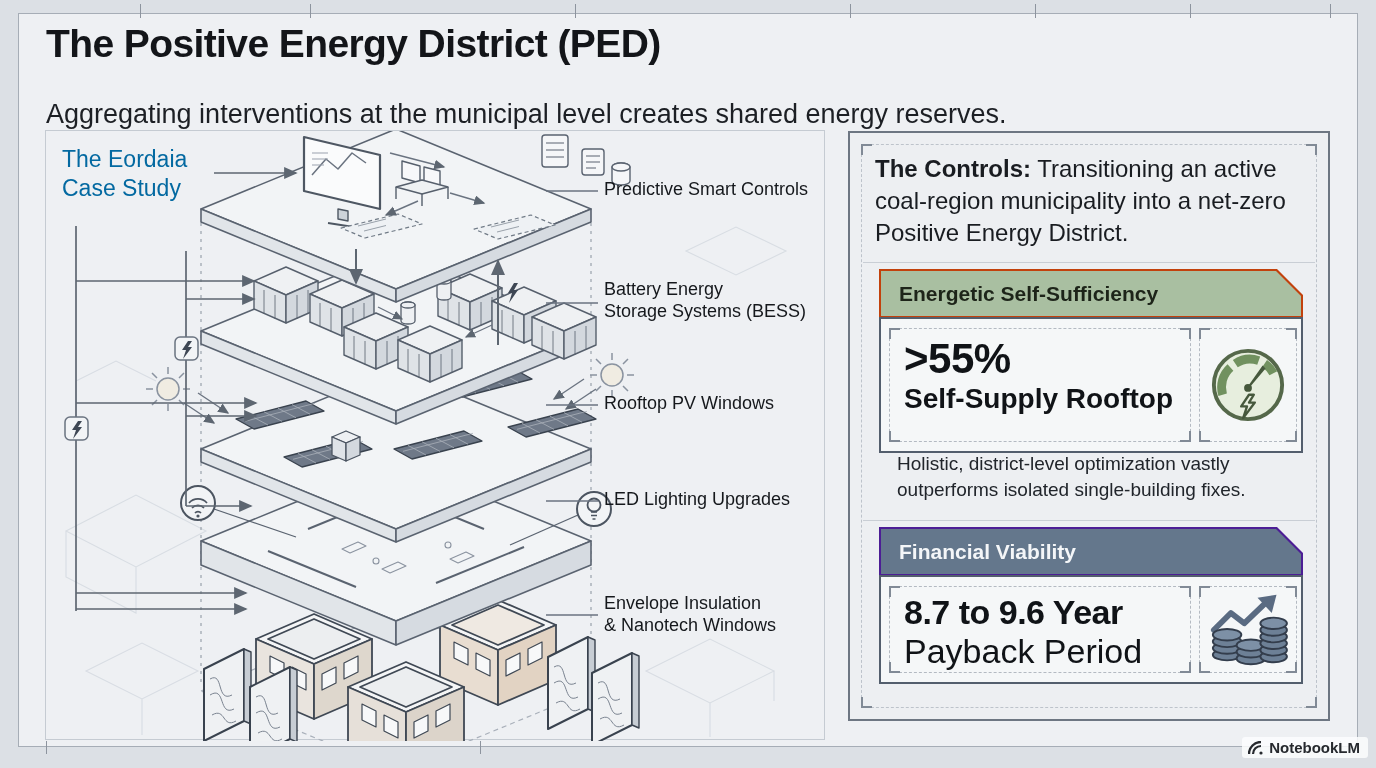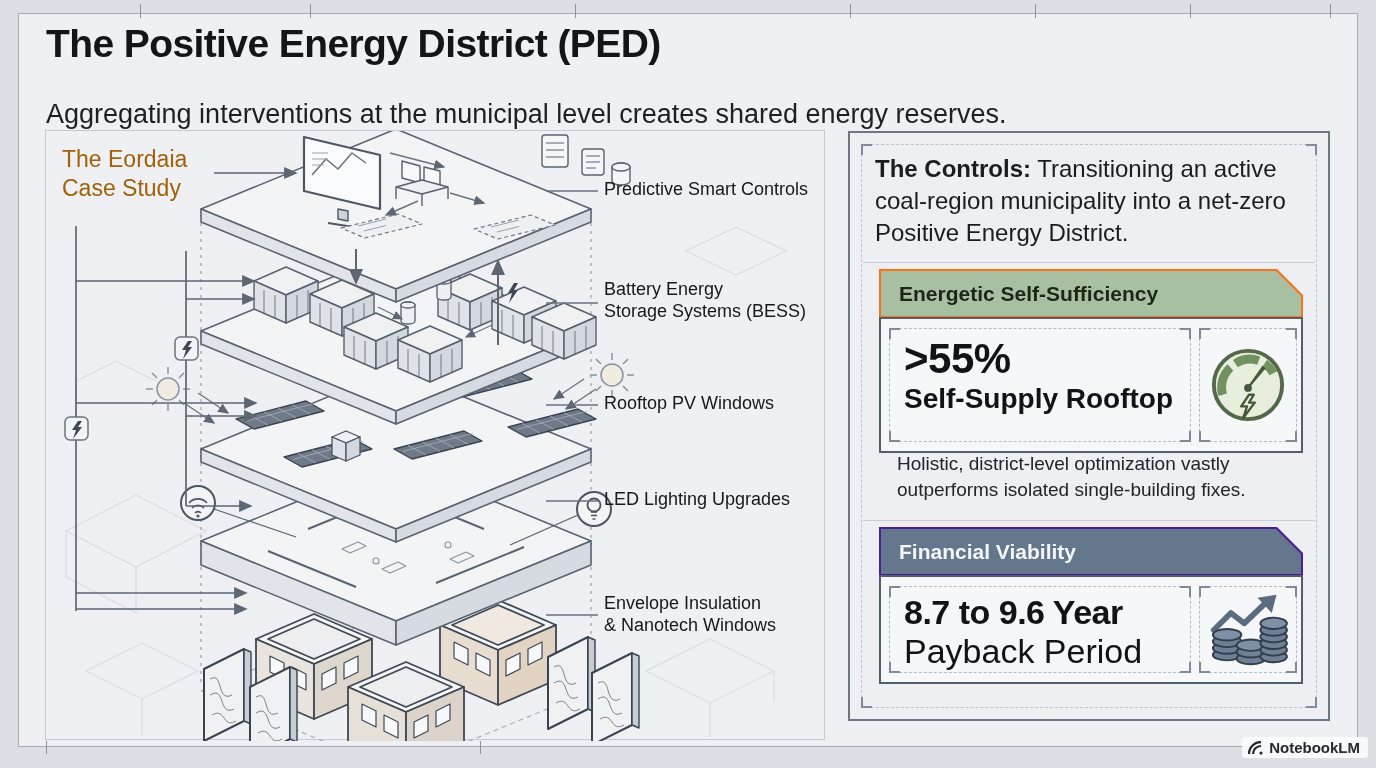--- a/index.html
+++ b/index.html
@@ -12,21 +12,21 @@
   .tick-bot { position:absolute; width:1px; height:13px; background:#8d949e; top:741px; }
 
   .page-title { position:absolute; left:46px; top:22px; font-size:39px; font-weight:700;
                 letter-spacing:-0.6px; color:#131519; }
   .page-subtitle { position:absolute; left:46px; top:79px; font-size:27px; font-weight:400; color:#1c1f24;margin-top:20px; }
 
   
   .left-panel { position:absolute; left:45px; top:130px; width:780px; height:610px;
                 border:1px solid #c5cbd2; }
   .case-study { position:absolute; left:16px; top:14px; width:190px; font-size:23px;
-                line-height:1.28; white-space:pre-line; color:#a16207; z-index:2; }
+                line-height:1.28; white-space:pre-line; color:#0369a1; z-index:2; }
   .diagram-svg { position:absolute; left:0; top:0; width:780px; height:610px; z-index:1; }
   .layer-label { position:absolute; left:558px; font-size:18px; line-height:1.22;
                  white-space:pre-line; color:#15181c; z-index:2; }
 
   
   .right-panel { position:absolute; left:848px; top:131px; width:482px; height:590px;
                  border:2px solid #6d7682; background:#edeff2; }
   .inner-dash { position:absolute; inset:11px; border:1px dashed #bdc3cb; pointer-events:none; }
   .corner { position:absolute; width:11px; height:11px; border:0 solid #818a96; }
   .c-tl { left:-1px; top:-1px; border-left-width:2px; border-top-width:2px; }
@@ -38,21 +38,21 @@
                line-height:1.33; color:#191c21; }
   .challenge b { font-weight:700; }
   .sep { position:absolute; left:13px; right:13px; height:1px; background:#c9ced5; }
 
   .card-header { position:absolute; left:29px; width:424px; height:49px;
                  clip-path:polygon(0 0, calc(100% - 26px) 0, 100% 26px, 100% 100%, 0 100%); }
   .card-header .hd-inner { position:absolute; inset:2px;
                  clip-path:polygon(0 0, calc(100% - 25px) 0, 100% 25px, 100% 100%, 0 100%);
                  display:flex; align-items:center; padding-left:18px;
                  font-size:21px; font-weight:600; }
-  .hd-green { background:#f97316; }
+  .hd-green { background:#c2410c; }
   .hd-green .hd-inner { background:#a9bfa1; color:#1d2419; }
   .hd-blue { background:#4c1d95; }
   .hd-blue .hd-inner { background:#64778c; color:#f4f6f8; }
 
   .stat-box { position:absolute; left:29px; width:424px; background:#f5f7f8;
               border:2px solid #535e6d; }
   .zone { position:absolute; border:1px dashed #b4bac2; }
   .stat-text-zone { left:8px; top:9px; width:302px; bottom:9px; padding:6px 0 0 14px; }
   .stat-icon-zone { left:318px; top:9px; width:98px; bottom:9px;
                     display:flex; align-items:center; justify-content:center; }

